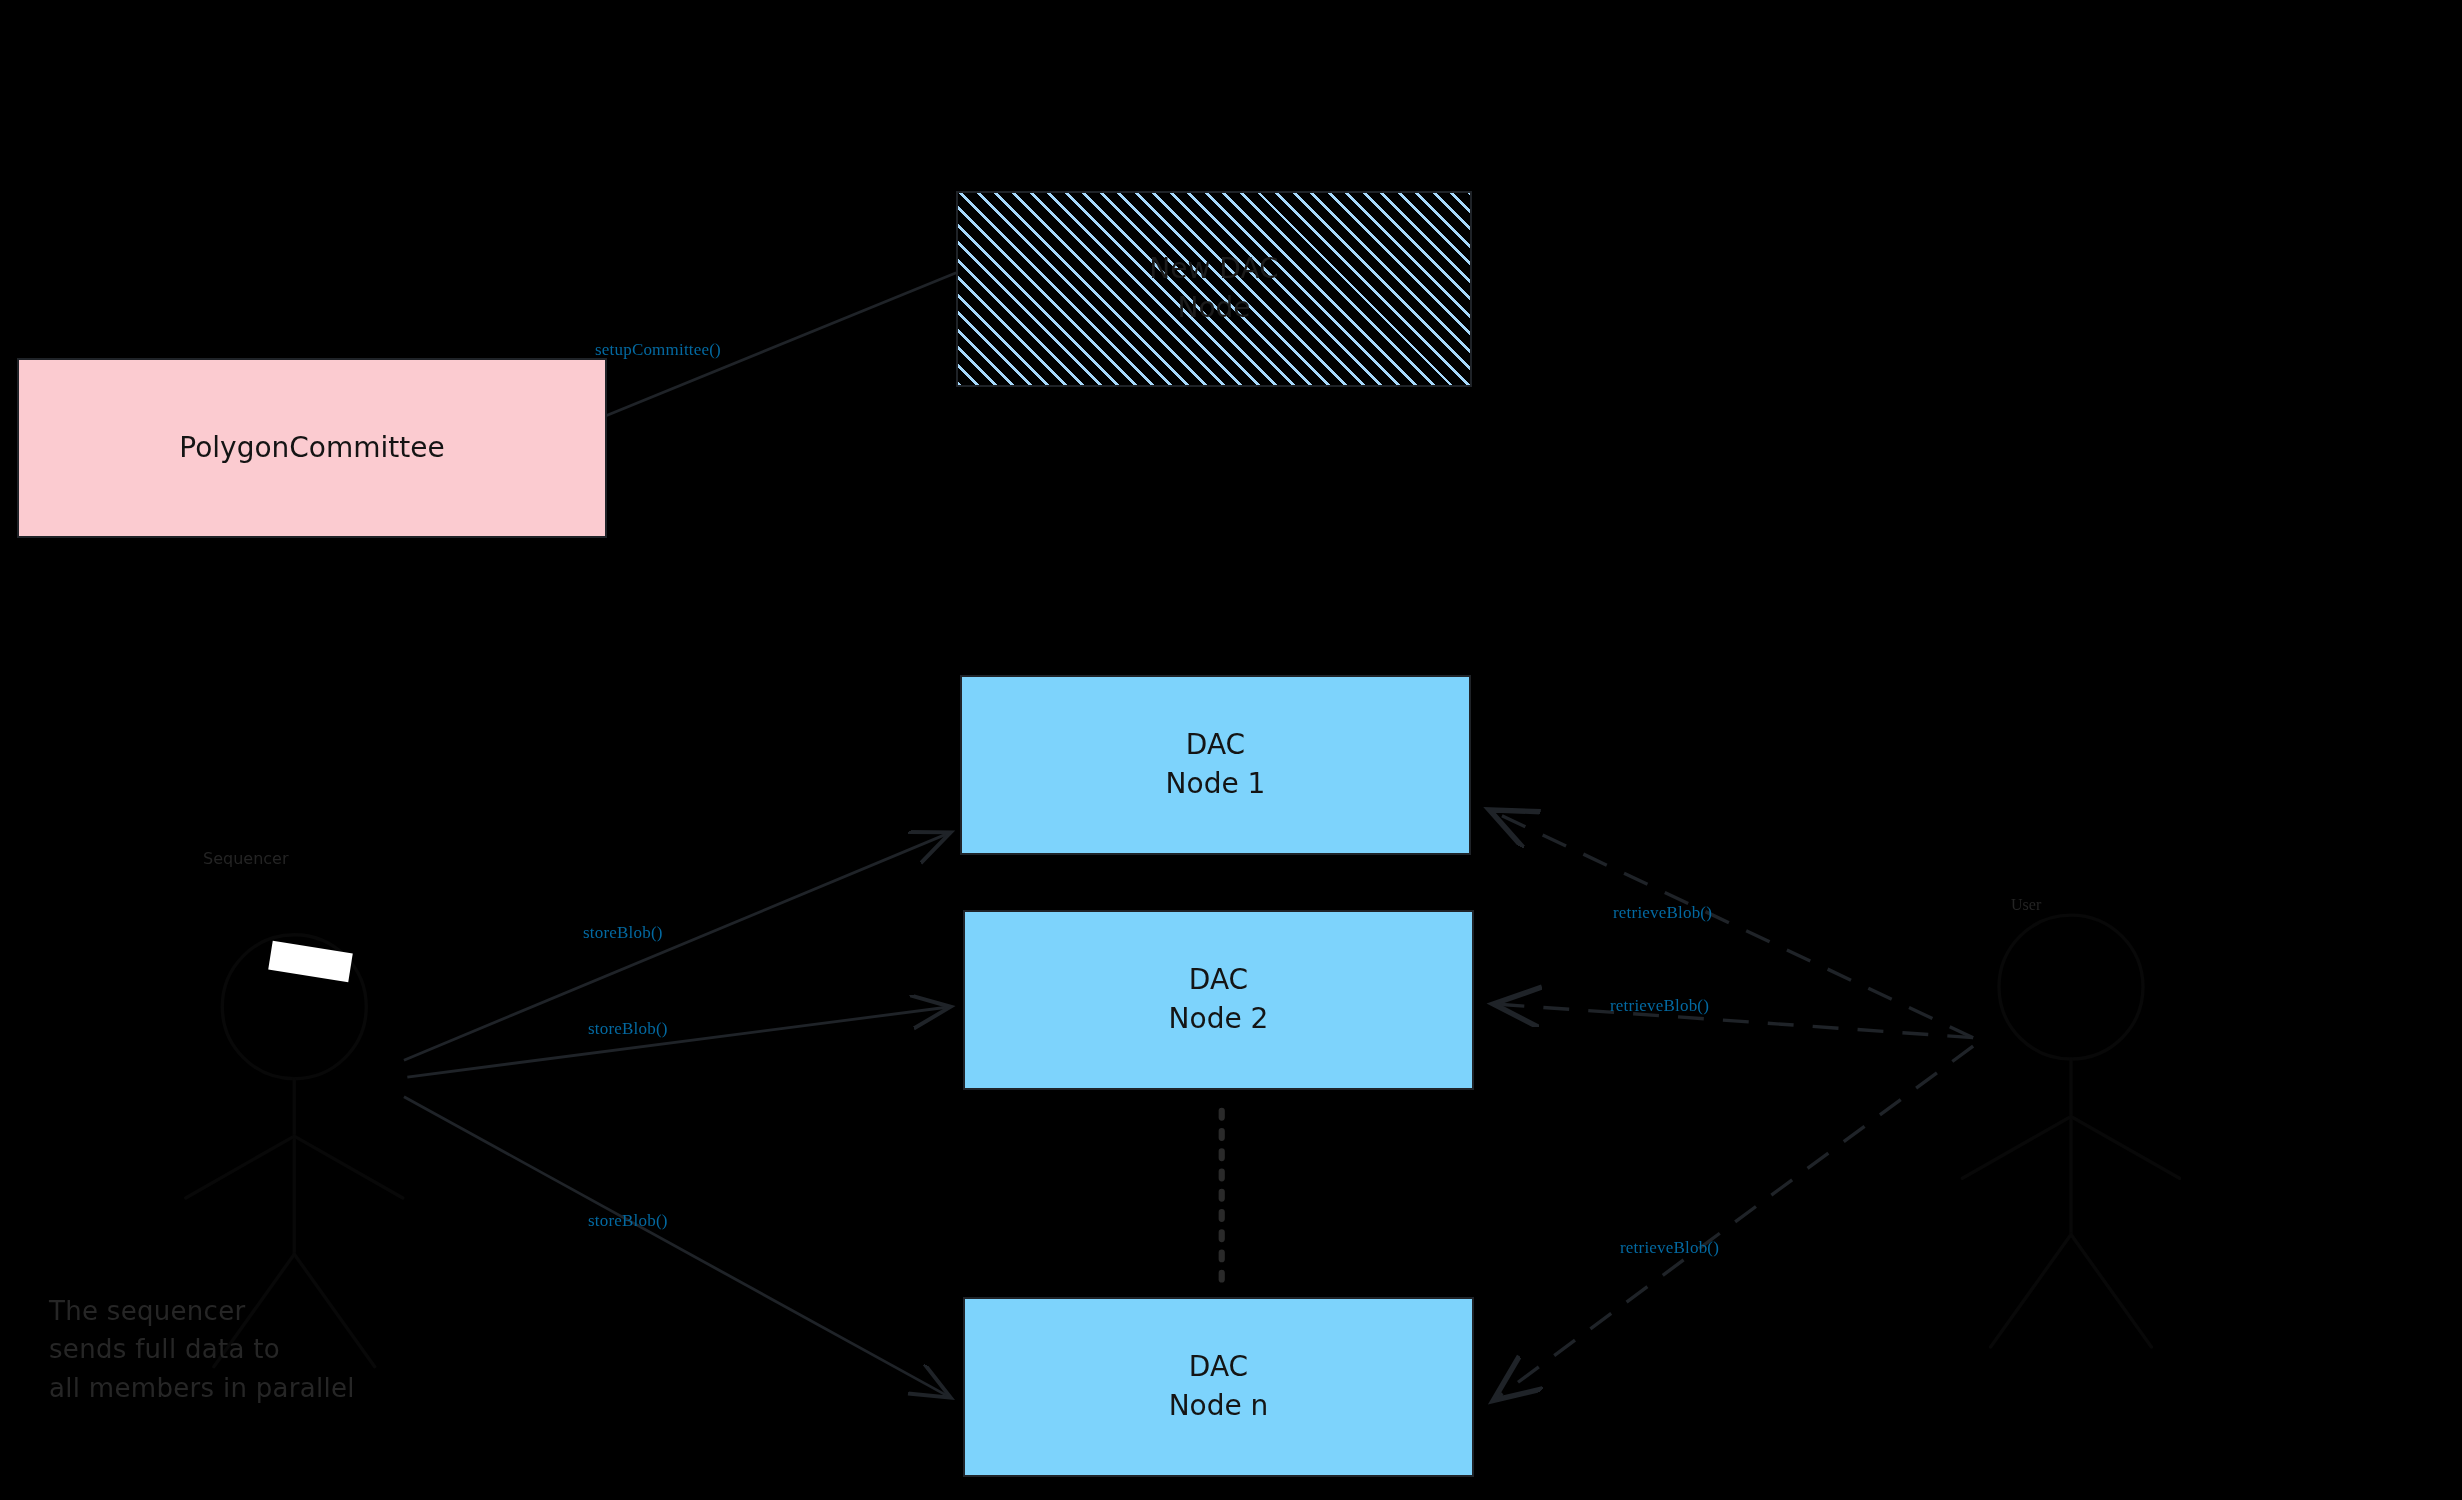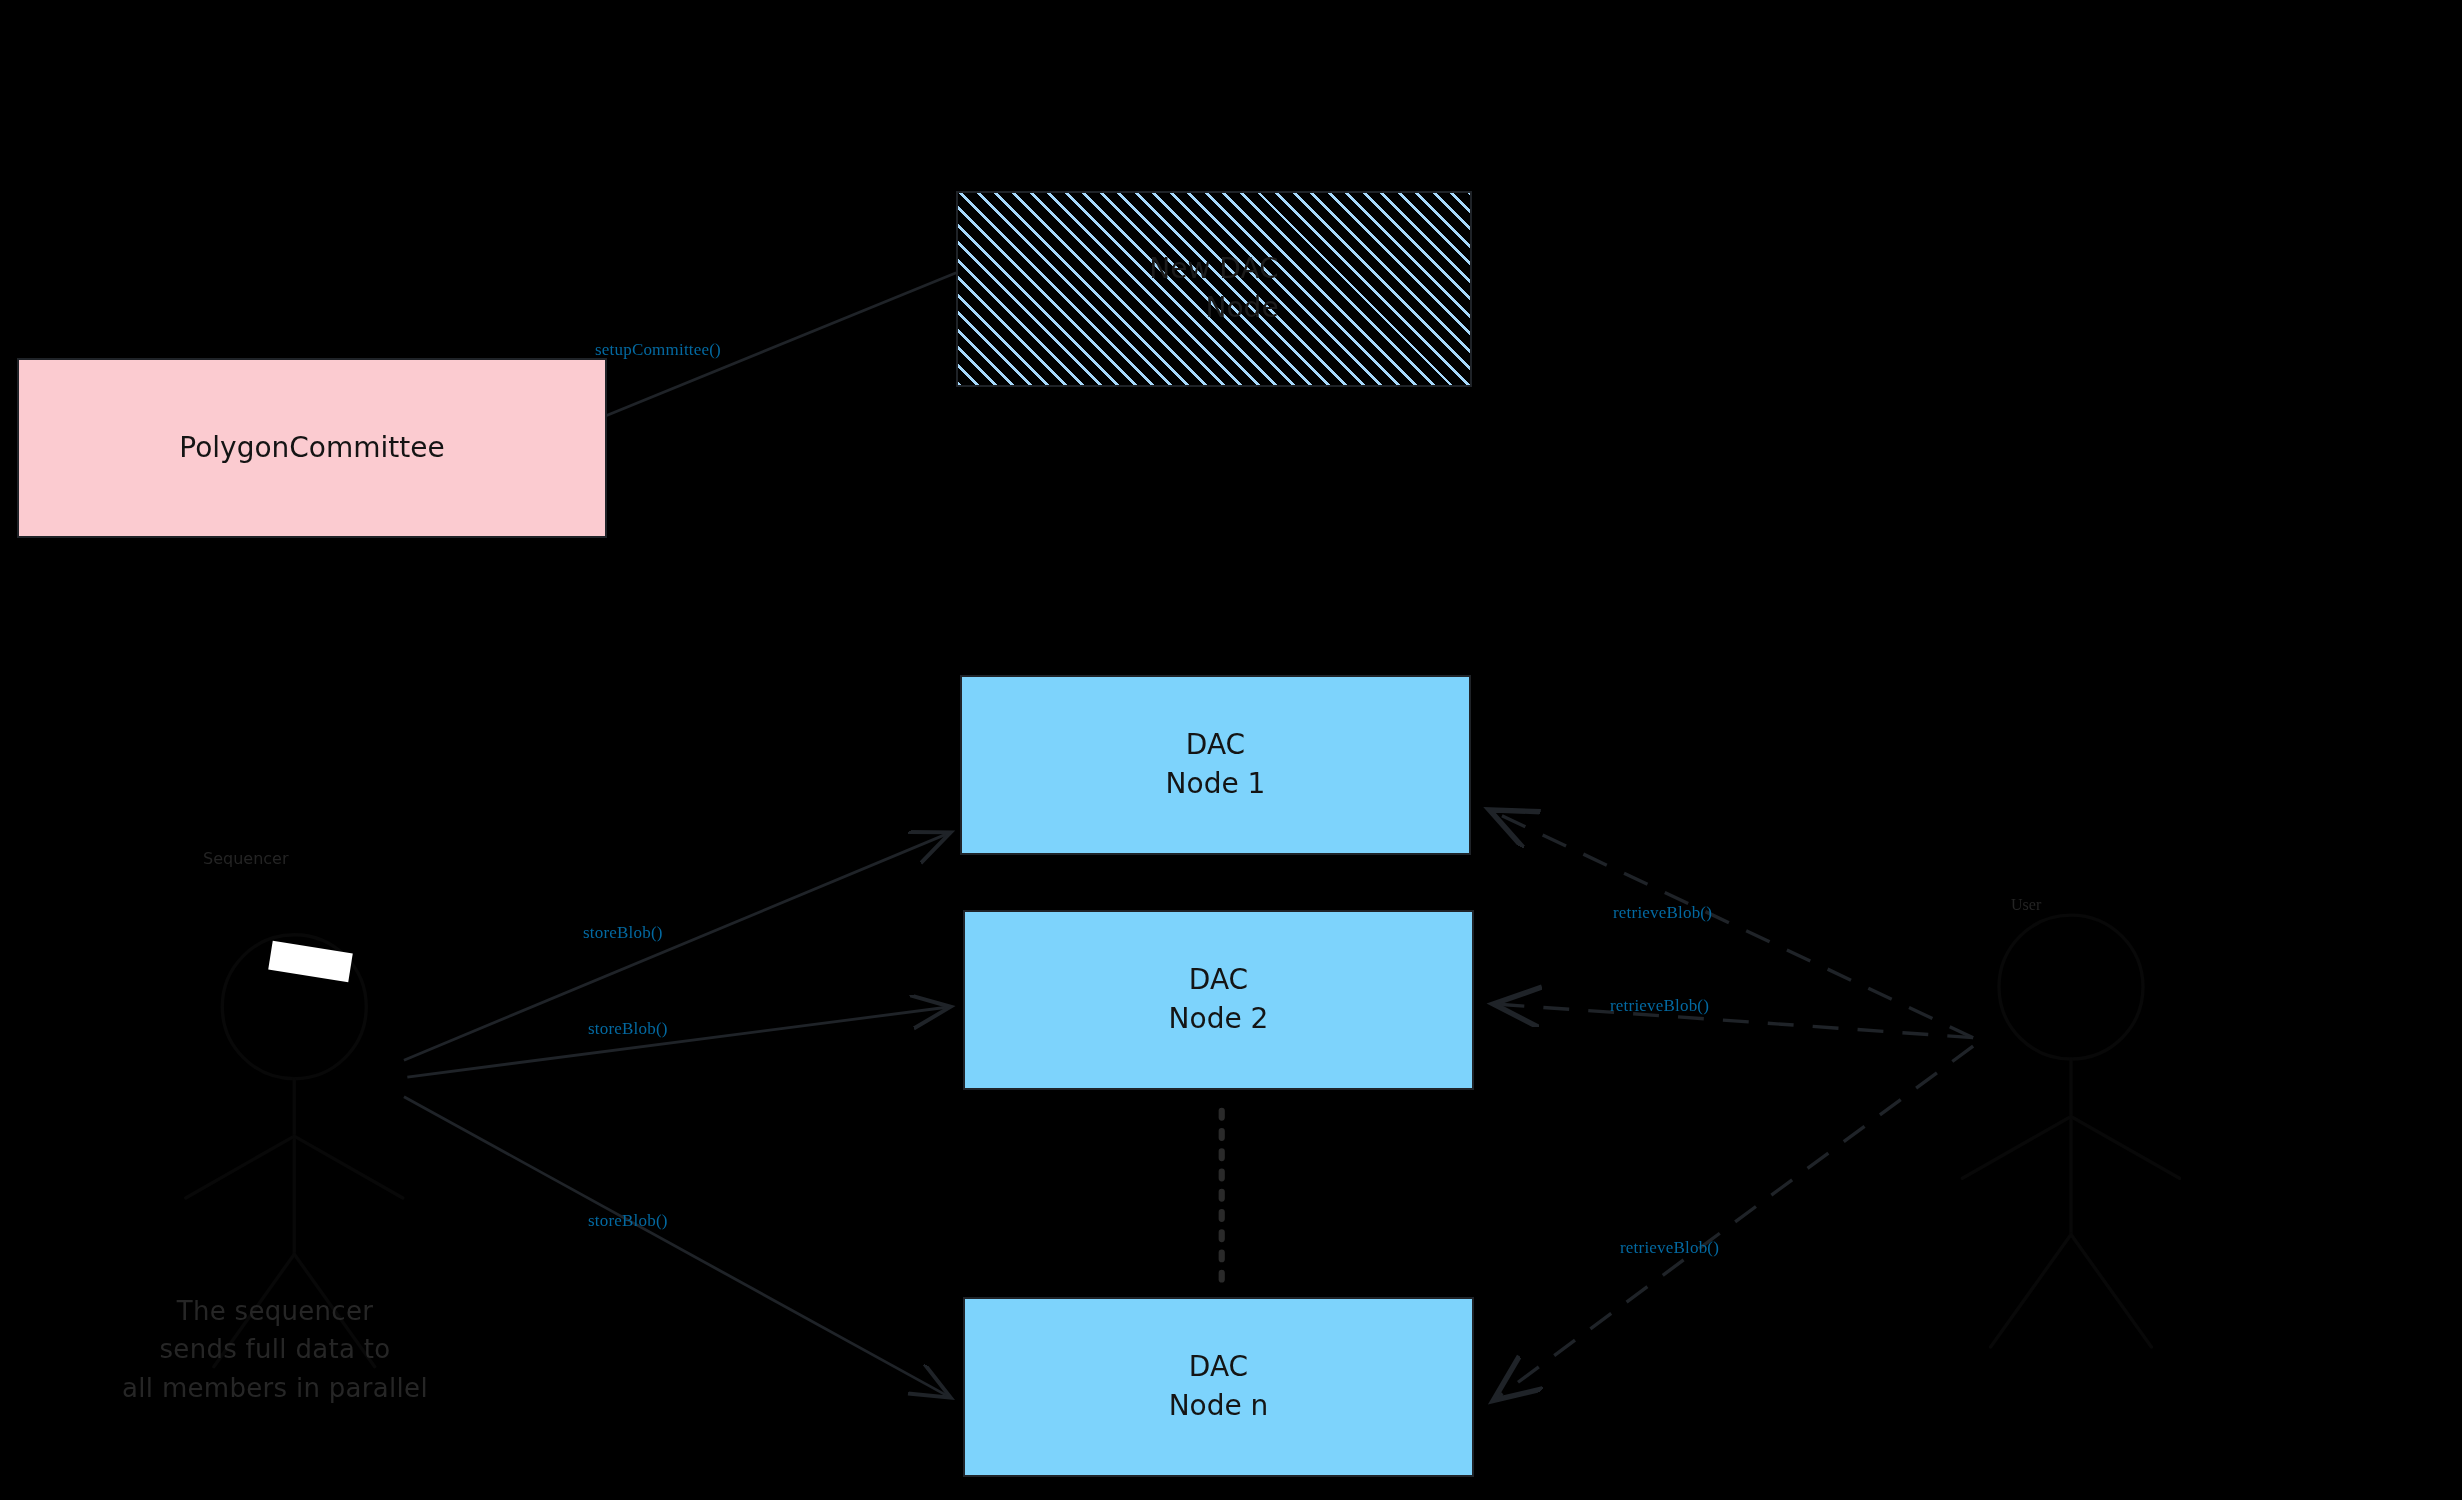--- a/index.html
+++ b/index.html
@@ -66,21 +66,20 @@
   }
   .box-blue { background: #7dd3fc; }
   .box-pink { background: #fbcbd0; }
   .box-hatched {
     background-color: #000000;
     background-image: repeating-linear-gradient(
       45deg,
       #a6d8fb 0px, #a6d8fb 2.8px,
       rgba(0,0,0,0) 2.8px, rgba(0,0,0,0) 12.4px
     );
-    text-align: right;
   }
   .box-hatched .box-label {
     color: #1b1b1b;
     position: relative;
     z-index: 2;
   }
   .highlight-chip {
     position: absolute;
     background: #ffffff;
     transform: rotate(9deg);
@@ -173,21 +172,21 @@
 
   <div class="box box-blue" style="left:963px; top:1297px; width:511px; height:180px;">
     <span class="box-label">DAC
 Node n</span>
   </div>
 
   <div class="highlight-chip" style="left:270px; top:947px; width:81px; height:29px;"></div>
 
 
 
-  <div class="note" style="left:61px; top:1292px; width:428px;text-align:center;">The sequencer
+  <div class="note" style="left:49px; top:1292px; width:428px;">The sequencer
 sends full data to
 all members in parallel</div>
 
   <div class="actor-label" style="left:203px; top:849px;">Sequencer</div>
 
   <div class="actor-label" style="left:2011px; top:896px;font-family:Liberation Serif, serif;">User</div>
 
   <div class="edge-label" style="left:595px; top:340px;">setupCommittee()</div>
 
   <div class="edge-label" style="left:583px; top:923px;">storeBlob()</div>

